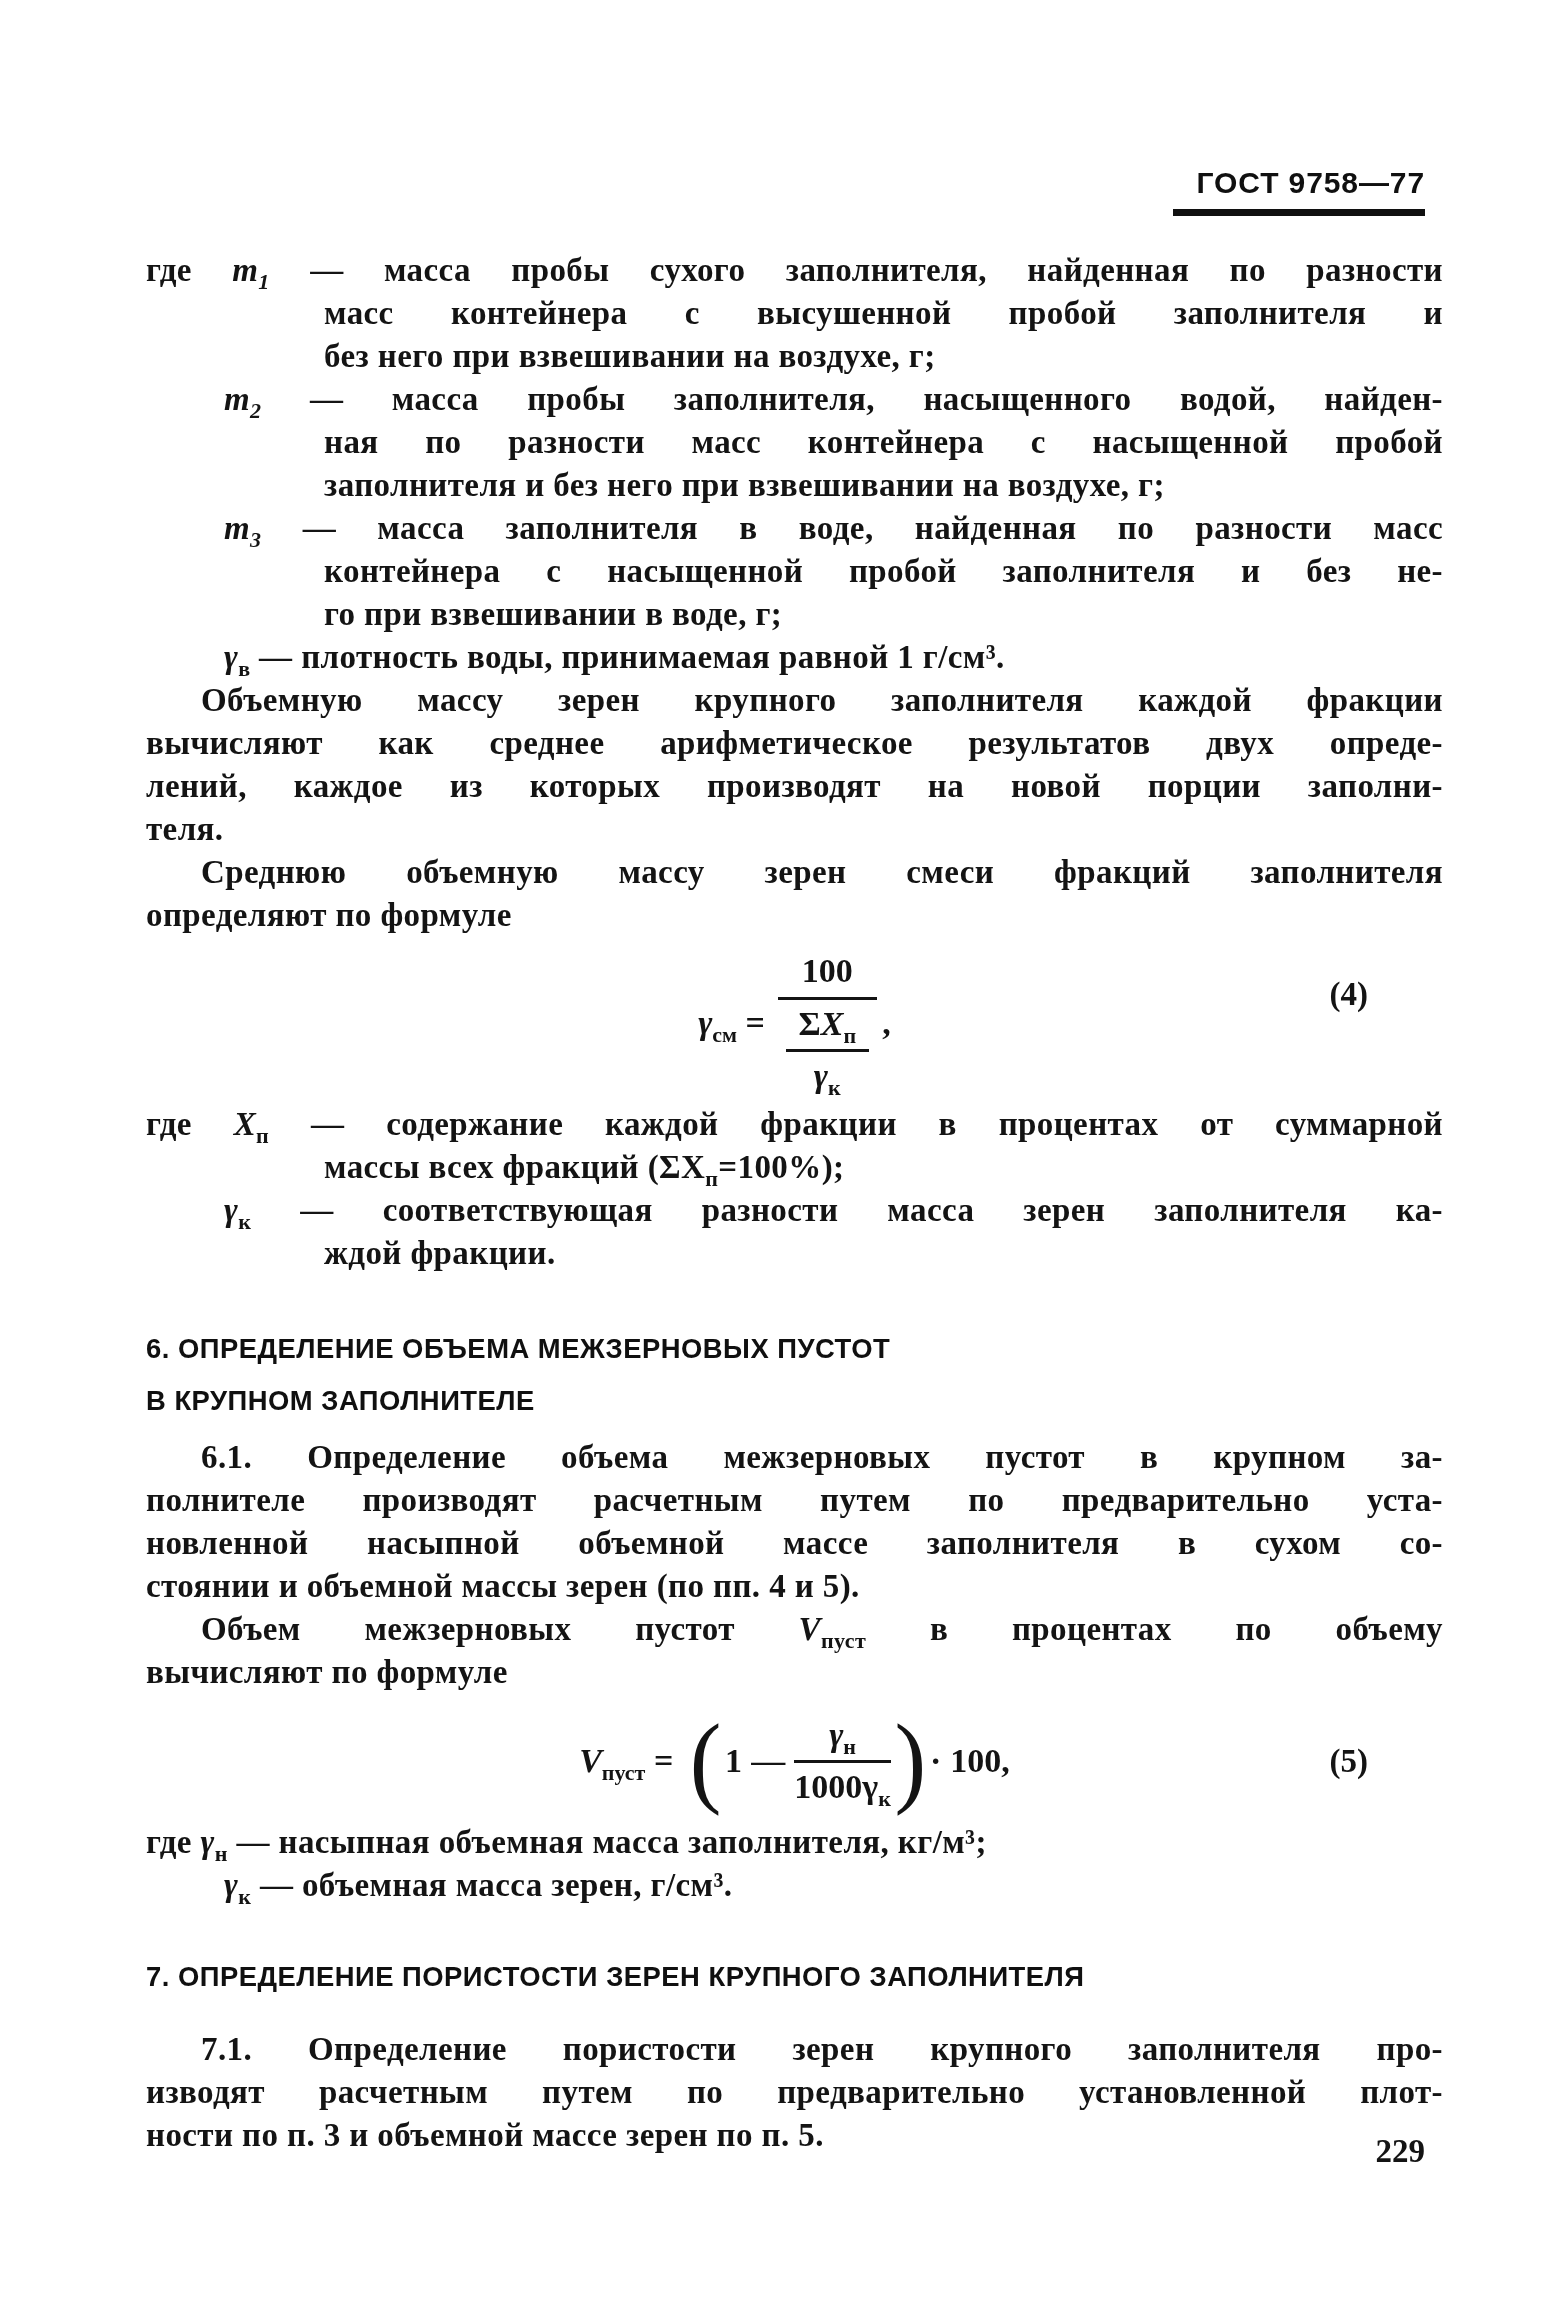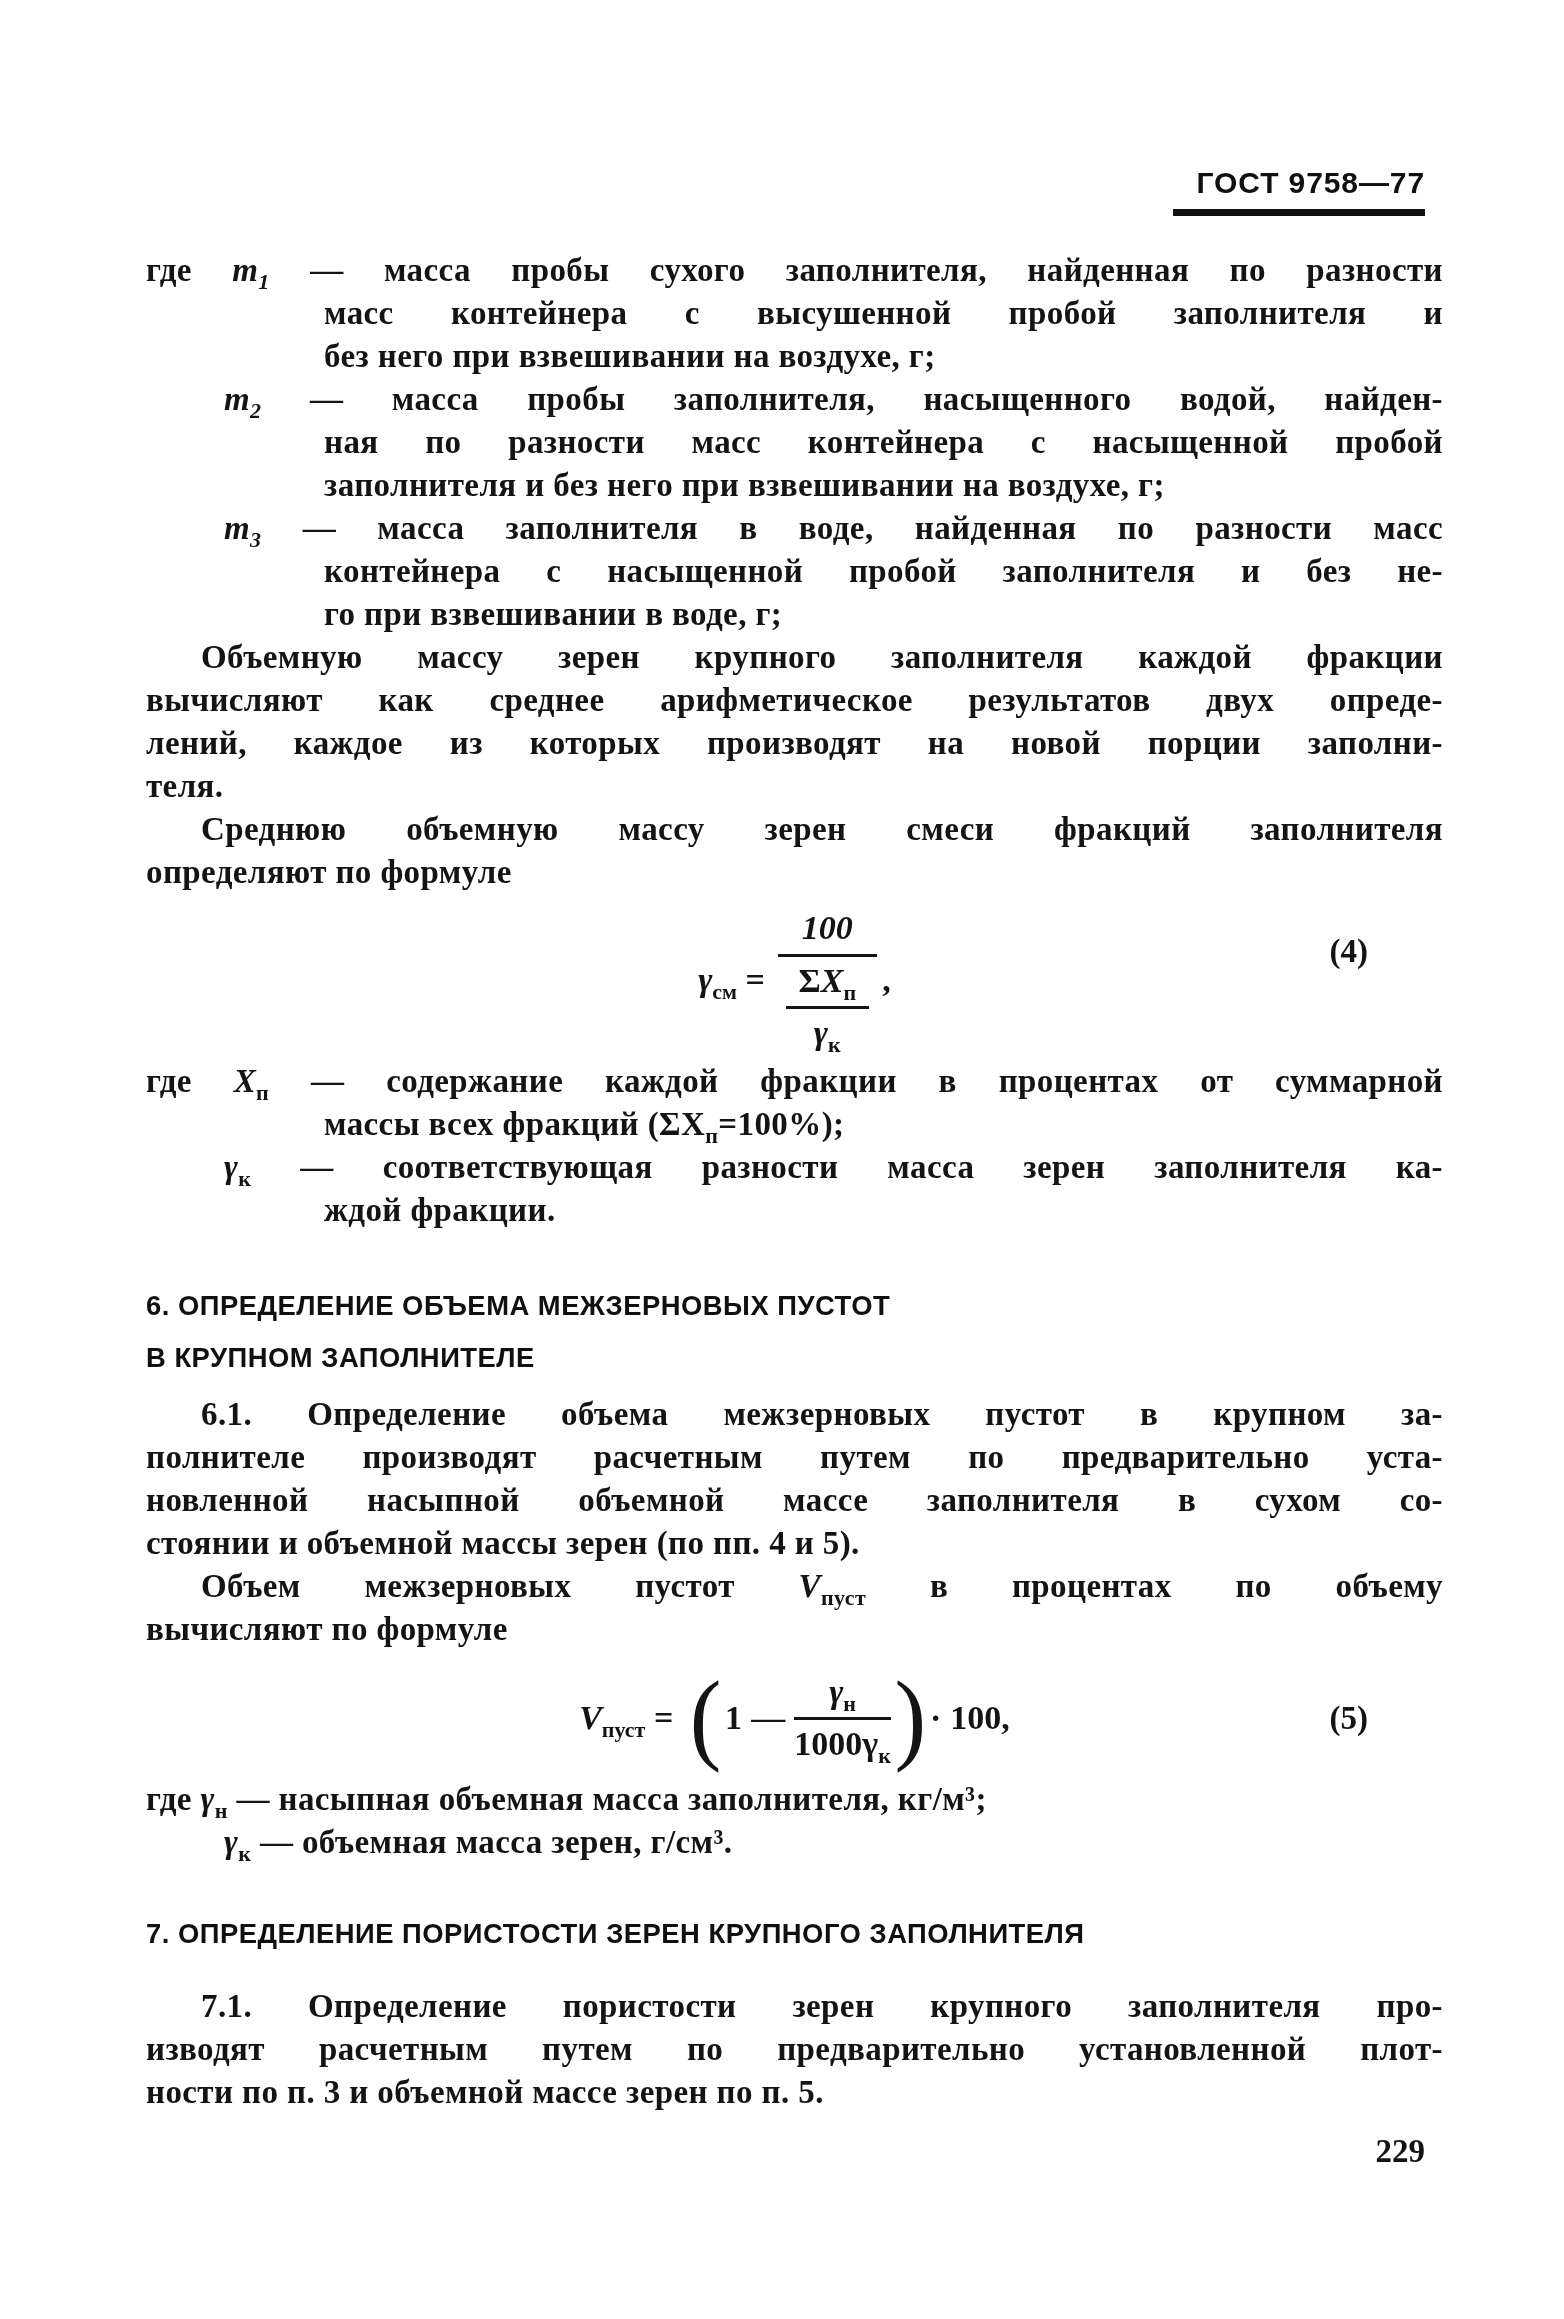--- a/index.html
+++ b/index.html
@@ -31,21 +31,21 @@
   sub.vsub { font-size:22px; font-style:normal; line-height:0; }
   sub.vsub.it { font-style:italic; }
 
   
   .formula-row { position:relative; display:flex; justify-content:center; align-items:center; font-size:34px; }
   .f4-row { margin:14.6px 0 7.3px; min-height:137px; }
   .f5-row { margin:16.4px 0 9.1px; min-height:102px; }
   .frac { display:inline-block; text-align:center; vertical-align:middle; }
   .frac .top { display:block; border-bottom:3.7px solid #141414; padding:0 12.8px 5.5px; }
   .frac .bot { display:block; padding-top:5.5px; }
-  .frac.outer > .top { padding:0 24px 7.3px;font-style:italic; }
+  .frac.outer > .top { padding:0 24px 7.3px; }
   .eqnum { position:absolute; right:75px; font-size:33px; }
   .f4-num { top:24px; }
   .f5-num { top:50%; transform:translateY(-50%); }
   .lhs { margin-right:12.8px; }
   .comma { align-self:center; margin-left:5.5px; }
   .bigparen {
     font-size:95px; font-weight:normal; line-height:0.9;
     transform:scaleY(1.08); display:inline-block; padding:0 3.7px;
   }
   .fgap { display:inline-block; width:9.1px; }
@@ -92,20 +92,25 @@
     <div class="line contline">заполнителя и без него при взвешивании на воздухе, г;</div>
 
     <div class="line symline just">
       <span class="it">m</span><sub class="vsub it">3</sub>
       <span>—</span>
       <span>масса заполнителя в воде, найденная по разности масс</span>
     </div>
     <div class="line contline just">контейнера с насыщенной пробой заполнителя и без не-</div>
     <div class="line contline">го при взвешивании в воде, г;</div>
 
+    <div class="line symline">
+      <span class="it">γ</span><sub class="vsub">в</sub>
+      <span>—</span>
+      <span>плотность воды, принимаемая равной 1 г/см³.</span>
+    </div>
 
     <div class="line just pind">Объемную массу зерен крупного заполнителя каждой фракции</div>
     <div class="line just">вычисляют как среднее арифметическое результатов двух опреде-</div>
     <div class="line just">лений, каждое из которых производят на новой порции заполни-</div>
     <div class="line">теля.</div>
 
     <div class="line just pind">Среднюю объемную массу зерен смеси фракций заполнителя</div>
     <div class="line">определяют по формуле</div>
 
     <div class="formula-row f4-row">

